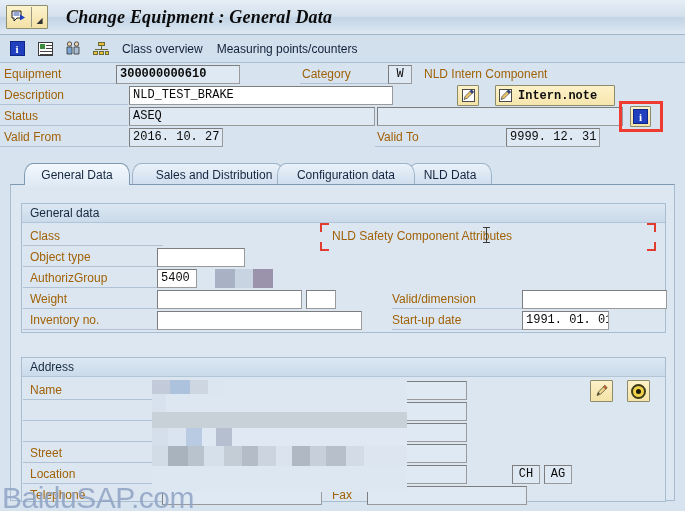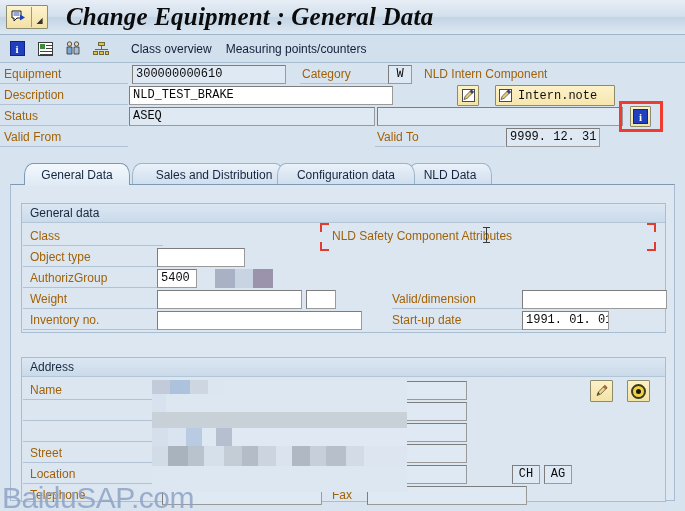--- a/index.html
+++ b/index.html
@@ -41,40 +41,40 @@
   .sysmenu .divider { width:1px; height:20px; background:#9a9a82; }
   .sysmenu .caret {
     width: 15px; height: 22px;
     display:flex; align-items:flex-end; justify-content:center;
     font-size: 8px; color:#333; padding-bottom:3px;
   }
   .title-text {
     margin-left: 18px;
     font-family: "Liberation Serif", serif;
     font-weight: bold; font-style: italic;
-    font-size: 25px;
+    font-size: 18px;
     color: #0b0b0b;
     letter-spacing: 0.2px;
   }
 
   
   .apptoolbar {
     position: absolute; left: 0; top: 35px; width: 685px; height: 28px;
     background: #d2dfec;
     border-bottom: 1px solid #a9bdd0;
     display: flex; align-items: center;
   }
   .tb-icon {
     width: 22px; height: 20px; margin-left: 6px;
     display: flex; align-items: center; justify-content: center;
   }
   .tb-text {
     margin-left: 14px; font-size: 12px; color: #11203a;
   }
-  .tb-text.first { margin-left: 19px; }
+  .tb-text.first { margin-left: 10px; }
 
   
   .ico-info {
     width: 15px; height: 15px; background: #1f3fbf;
     color: #fff; font-weight: bold; font-size: 11px;
     font-family: "Liberation Serif", serif;
     display:flex; align-items:center; justify-content:center;
     border: 1px solid #0d2585;
   }
   .ico-list {
@@ -288,52 +288,53 @@
   <div class="hdr">
 
     <div class="sepline" style="left:0;  top:20px; width:128px;"></div>
     <div class="sepline" style="left:0;  top:41px; width:128px;"></div>
     <div class="sepline" style="left:0;  top:62px; width:128px;"></div>
     <div class="sepline" style="left:0;  top:83px; width:128px;"></div>
     <div class="sepline" style="left:300px; top:20px; width:88px;"></div>
     <div class="sepline" style="left:375px; top:83px; width:130px;"></div>
 
     <div class="lbl" style="left:4px; top:4px;">Equipment</div>
-    <div class="fld ro" style="left:132px; top:2px; width:154px;">300000000610</div>
+    <div class="fld ro" style="left:116px; top:2px; width:124px;font-weight:bold;">300000000610</div>
     <div class="lbl" style="left:302px; top:4px;">Category</div>
     <div class="fld ro" style="left:388px; top:2px; width:24px; text-align:center; padding:0;">W</div>
     <div class="lbl" style="left:424px; top:4px;">NLD Intern Component</div>
 
     <div class="lbl" style="left:4px; top:25px;">Description</div>
     <div class="fld" style="left:129px; top:23px; width:264px;">NLD_TEST_BRAKE</div>
     <div class="sqbtn" style="left:457px; top:22px; width:22px; height:21px;">
       <svg width="13" height="13" viewBox="0 0 13 13">
         <rect x="0.5" y="0.5" width="12" height="12" fill="#ffffff" stroke="#4a4a4a"></rect>
         <path d="M2 10.5 L3.2 7.2 L9.5 1 L11.5 3 L5.2 9.3 Z" fill="#f0c96a" stroke="#3a3a3a" stroke-width="0.7"></path>
         <path d="M9.5 1 L11.5 3 L10 4.5 L8 2.5 Z" fill="#26408f" stroke="#1b2a5e" stroke-width="0.5"></path>
       </svg>
     </div>
-    <div class="internote" style="left:495px; top:22px; width:120px; height:21px;">
+    <div class="internote" style="left:495px; top:22px; width:120px; height:21px;font-weight:bold;">
       <svg width="13" height="13" viewBox="0 0 13 13">
         <rect x="0.5" y="0.5" width="12" height="12" fill="#ffffff" stroke="#4a4a4a"></rect>
         <path d="M2 10.5 L3.2 7.2 L9.5 1 L11.5 3 L5.2 9.3 Z" fill="#f0c96a" stroke="#3a3a3a" stroke-width="0.7"></path>
         <path d="M9.5 1 L11.5 3 L10 4.5 L8 2.5 Z" fill="#26408f" stroke="#1b2a5e" stroke-width="0.5"></path>
       </svg>
       <span class="lab">Intern.note</span>
     </div>
 
     <div class="lbl" style="left:4px; top:46px;">Status</div>
     <div class="fld ro" style="left:129px; top:44px; width:246px;">ASEQ</div>
     <div class="fld ro" style="left:377px; top:44px; width:246px;"></div>
     <div class="sqbtn" style="left:630px; top:43px; width:21px; height:21px;">
       <div class="ico-info">i</div>
     </div>
     <div class="redbox" style="left:619px; top:38px; width:44px; height:31px;"></div>
 
     <div class="lbl" style="left:4px; top:67px;">Valid From</div>
+    <div class="fld ro" style="left:129px; top:65px; width:94px;">2016. 10. 27</div>
     <div class="lbl" style="left:377px; top:67px;">Valid To</div>
     <div class="fld ro" style="left:506px; top:65px; width:94px;">9999. 12. 31</div>
   </div>
 
   <div class="tabstrip">
     <div class="tab active" style="left:14px; width:106px;">
       <span>General Data</span>
     </div>
     <div class="tab" style="left:122px; width:152px;padding-left:20px;">
       <span>Sales and Distribution</span>

